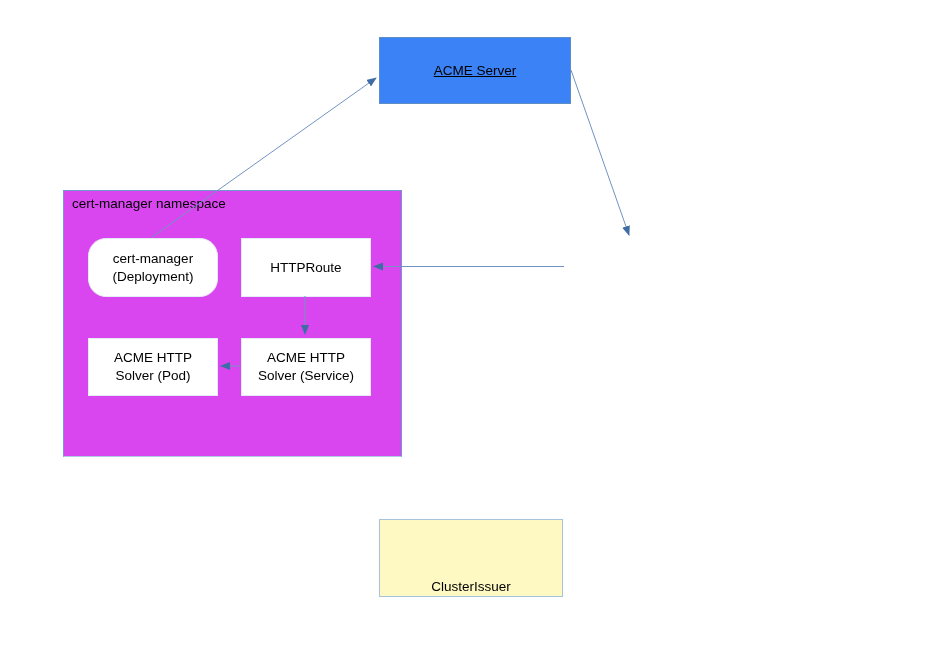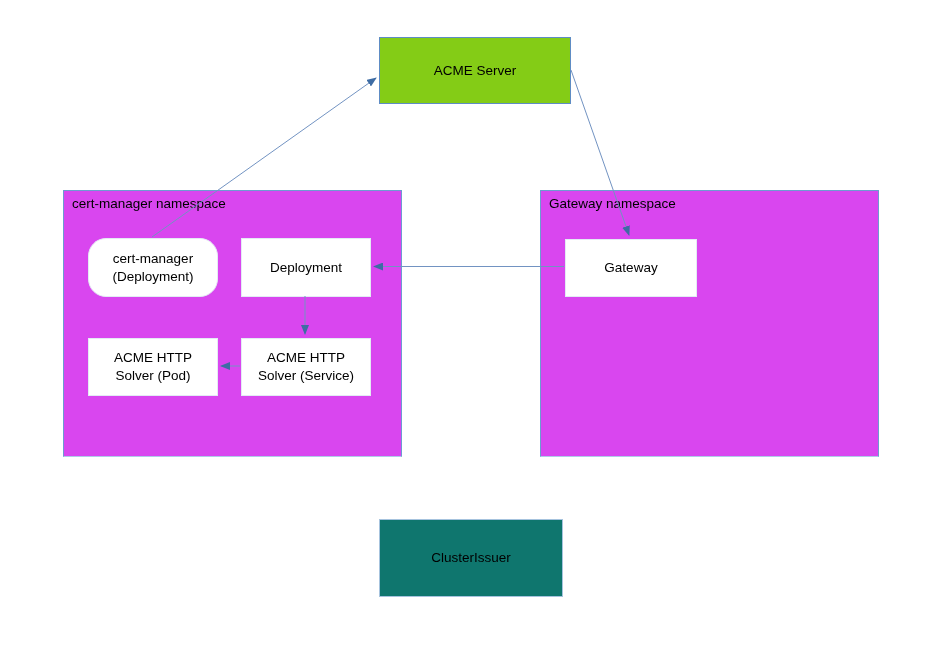--- a/index.html
+++ b/index.html
@@ -16,26 +16,27 @@
     overflow: hidden;
   }
   .node, .container-node {
     position: absolute;
     box-sizing: border-box;
     font-size: 13.5px;
     color: #000000;
     line-height: 18px;
   }
   .blue-node {
-    background: #84cc16;
+    background: #3b82f6;
     border: 1px solid #5E8CC4;
     display: flex;
     align-items: center;
     justify-content: center;
     text-align: left;
+    text-decoration: underline;
   }
   .container-node {
     background: #d946ef;
     border: 1px solid #6D9BD1;
     border-bottom-color: #AFCBE8;
   }
   .container-label {
     position: absolute;
     top: 4px;
     left: 8px;
@@ -44,24 +45,24 @@
   .white-node {
     background: #FFFFFF;
     border: 1px solid #E3EBF4;
     display: flex;
     align-items: center;
     justify-content: center;
     text-align: center;
     white-space: pre-line;
   }
   .outline-node {
-    background: #0f766e;
+    background: #fef9c3;
     border: 1px solid #A6C3DE;
     display: flex;
-    align-items: center;
+    align-items: flex-end;
     justify-content: center;
     text-align: center;
   }
   .edges-overlay {
     position: absolute;
     top: 0;
     left: 0;
     width: 937px;
     height: 649px;
     pointer-events: none;
@@ -78,41 +79,34 @@
 
   <div class="container-node" style="left:63px; top:190px; width:339px; height:267px;">
     <span class="container-label">cert-manager namespace</span>
 
     <div class="node white-node" style="left:24px; top:47px; width:130px; height:59px;border-radius:18px;">
       <span>cert-manager
 (Deployment)</span>
     </div>
 
     <div class="node white-node" style="left:177px; top:47px; width:130px; height:59px;">
-      <span>Deployment</span>
+      <span>HTTPRoute</span>
     </div>
 
     <div class="node white-node" style="left:24px; top:147px; width:130px; height:58px;">
       <span>ACME HTTP
 Solver (Pod)</span>
     </div>
 
     <div class="node white-node" style="left:177px; top:147px; width:130px; height:58px;">
       <span>ACME HTTP
 Solver (Service)</span>
     </div>
   </div>
 
-  <div class="container-node" style="left:540px; top:190px; width:339px; height:267px;">
-    <span class="container-label">Gateway namespace</span>
-
-    <div class="node white-node" style="left:24px; top:48px; width:132px; height:58px;">
-      <span>Gateway</span>
-    </div>
-  </div>
 
   <div class="node outline-node" style="left:379px; top:519px; width:184px; height:78px;">
     <span>ClusterIssuer</span>
   </div>
 
   <svg class="edges-overlay" width="937" height="649" viewBox="0 0 937 649" xmlns="http://www.w3.org/2000/svg">
     <defs>
       <marker id="arrow" markerUnits="userSpaceOnUse" markerWidth="10" markerHeight="8" refX="9" refY="4" orient="auto">
         <path d="M0,0 L10,4 L0,8 Z" fill="#3E6CA4"></path>
       </marker>

